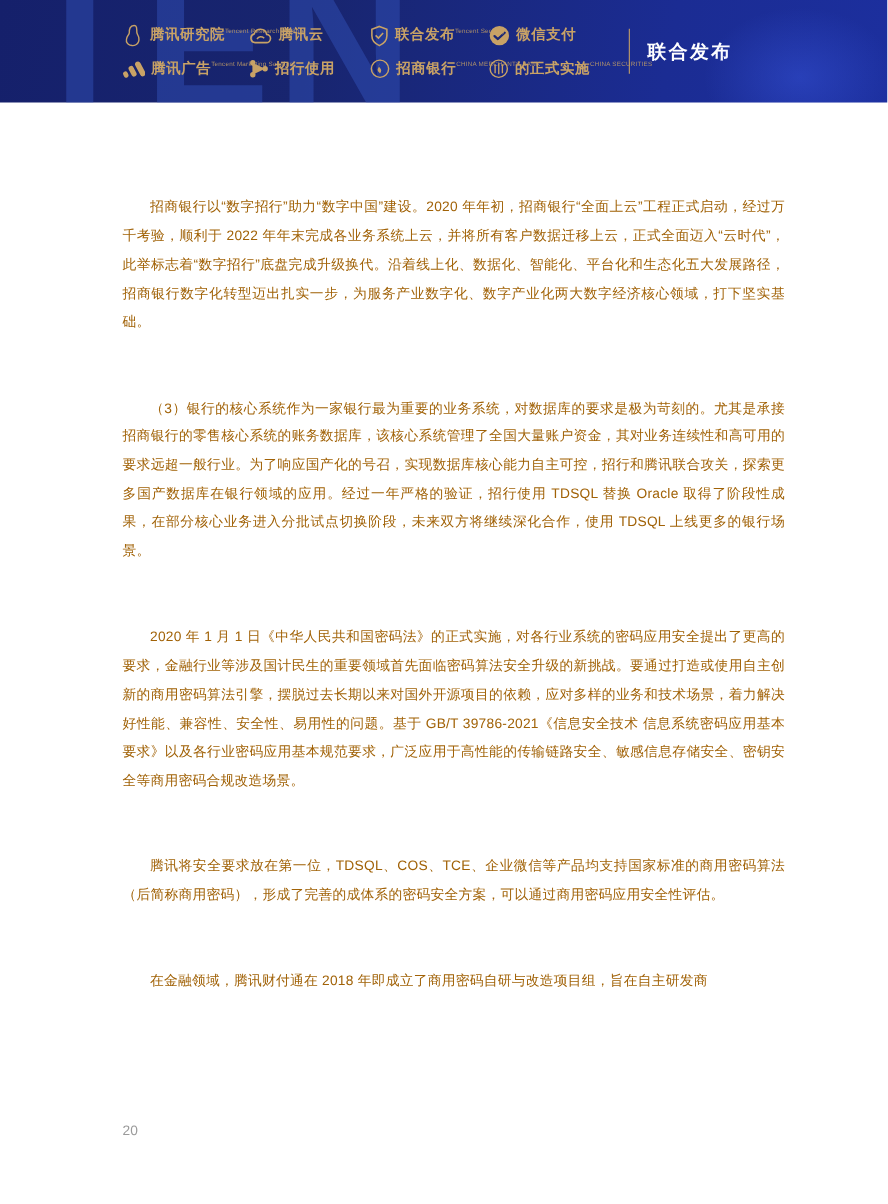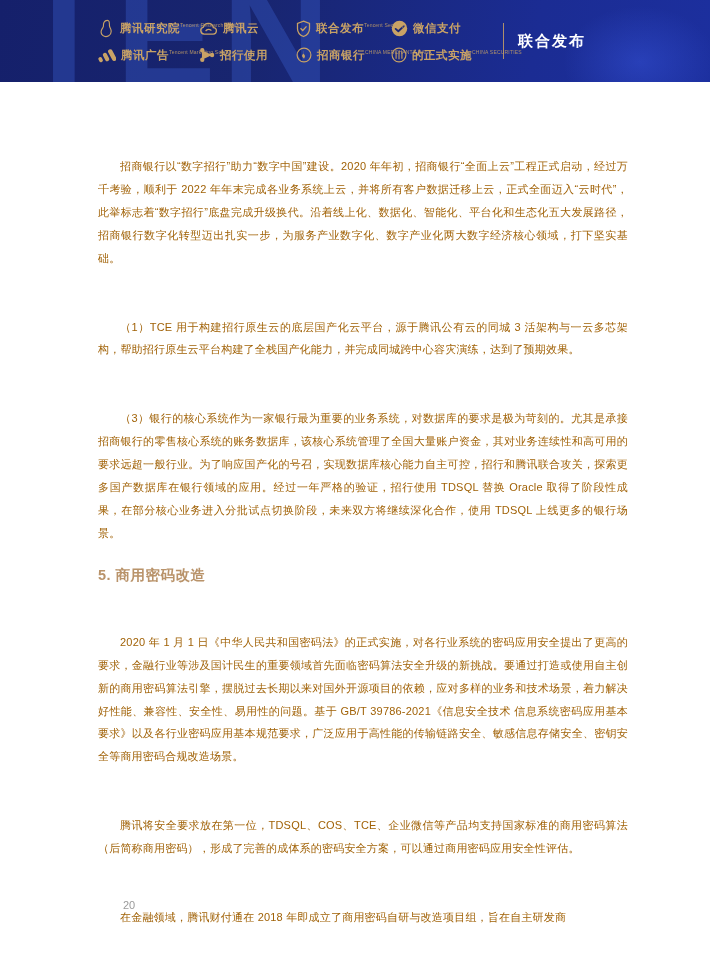--- a/index.html
+++ b/index.html
@@ -84,21 +84,20 @@
     margin: 21px 0 13px 0;
     letter-spacing: 0.5px;
   }
 
   
   .page-number {
     position: absolute;
     left: 98px; top: 899px;
     font-size: 11px;
     color: #9A9A9A;
-    margin-left: 25px;
   }
 </style>
 </head>
 <body>
 
 <div class="banner">
   <div class="watermark">TEN</div>
   <div class="banner-inner">
 
     <div class="logo-grid">
@@ -217,23 +216,21 @@
     <div class="release-group">
       <span class="v-divider"></span>
       <span class="joint-release">联合发布</span>
     </div>
 
   </div>
 </div>
 
 <div class="content">
   <p>招商银行以“数字招行”助力“数字中国”建设。2020 年年初，招商银行“全面上云”工程正式启动，经过万千考验，顺利于 2022 年年末完成各业务系统上云，并将所有客户数据迁移上云，正式全面迈入“云时代”，此举标志着“数字招行”底盘完成升级换代。沿着线上化、数据化、智能化、平台化和生态化五大发展路径，招商银行数字化转型迈出扎实一步，为服务产业数字化、数字产业化两大数字经济核心领域，打下坚实基础。</p>
-  <p>（1）TCE 用于构建招行原生云的底层国产化云平台，源于腾讯公有云的同城 3 活架构与一云多芯架构，帮助招行原生云平台构建了全栈国产化能力，并完成同城跨中心容灾演练，达到了预期效果。</p>
   <p>（3）银行的核心系统作为一家银行最为重要的业务系统，对数据库的要求是极为苛刻的。尤其是承接招商银行的零售核心系统的账务数据库，该核心系统管理了全国大量账户资金，其对业务连续性和高可用的要求远超一般行业。为了响应国产化的号召，实现数据库核心能力自主可控，招行和腾讯联合攻关，探索更多国产数据库在银行领域的应用。经过一年严格的验证，招行使用 TDSQL 替换 Oracle 取得了阶段性成果，在部分核心业务进入分批试点切换阶段，未来双方将继续深化合作，使用 TDSQL 上线更多的银行场景。</p>
 
-  <h2 class="section-heading">5. 商用密码改造</h2>
 
   <p>2020 年 1 月 1 日《中华人民共和国密码法》的正式实施，对各行业系统的密码应用安全提出了更高的要求，金融行业等涉及国计民生的重要领域首先面临密码算法安全升级的新挑战。要通过打造或使用自主创新的商用密码算法引擎，摆脱过去长期以来对国外开源项目的依赖，应对多样的业务和技术场景，着力解决好性能、兼容性、安全性、易用性的问题。基于 GB/T 39786-2021《信息安全技术 信息系统密码应用基本要求》以及各行业密码应用基本规范要求，广泛应用于高性能的传输链路安全、敏感信息存储安全、密钥安全等商用密码合规改造场景。</p>
   <p>腾讯将安全要求放在第一位，TDSQL、COS、TCE、企业微信等产品均支持国家标准的商用密码算法（后简称商用密码），形成了完善的成体系的密码安全方案，可以通过商用密码应用安全性评估。</p>
   <p>在金融领域，腾讯财付通在 2018 年即成立了商用密码自研与改造项目组，旨在自主研发商</p>
 </div>
 
 <div class="page-number">20</div>
 
 </body></html>

